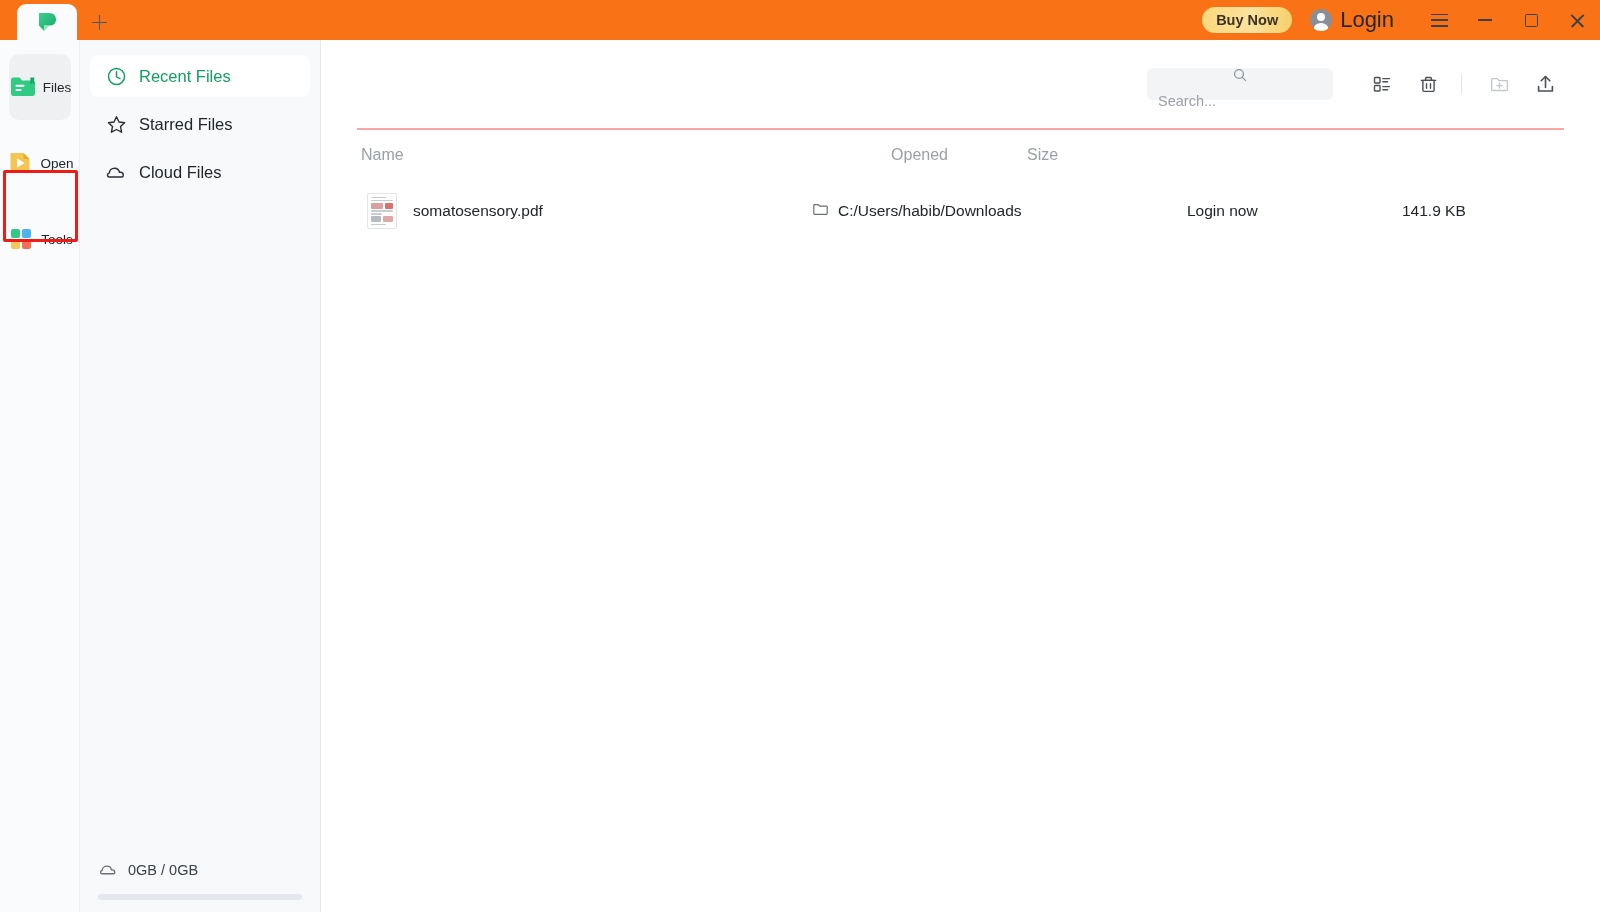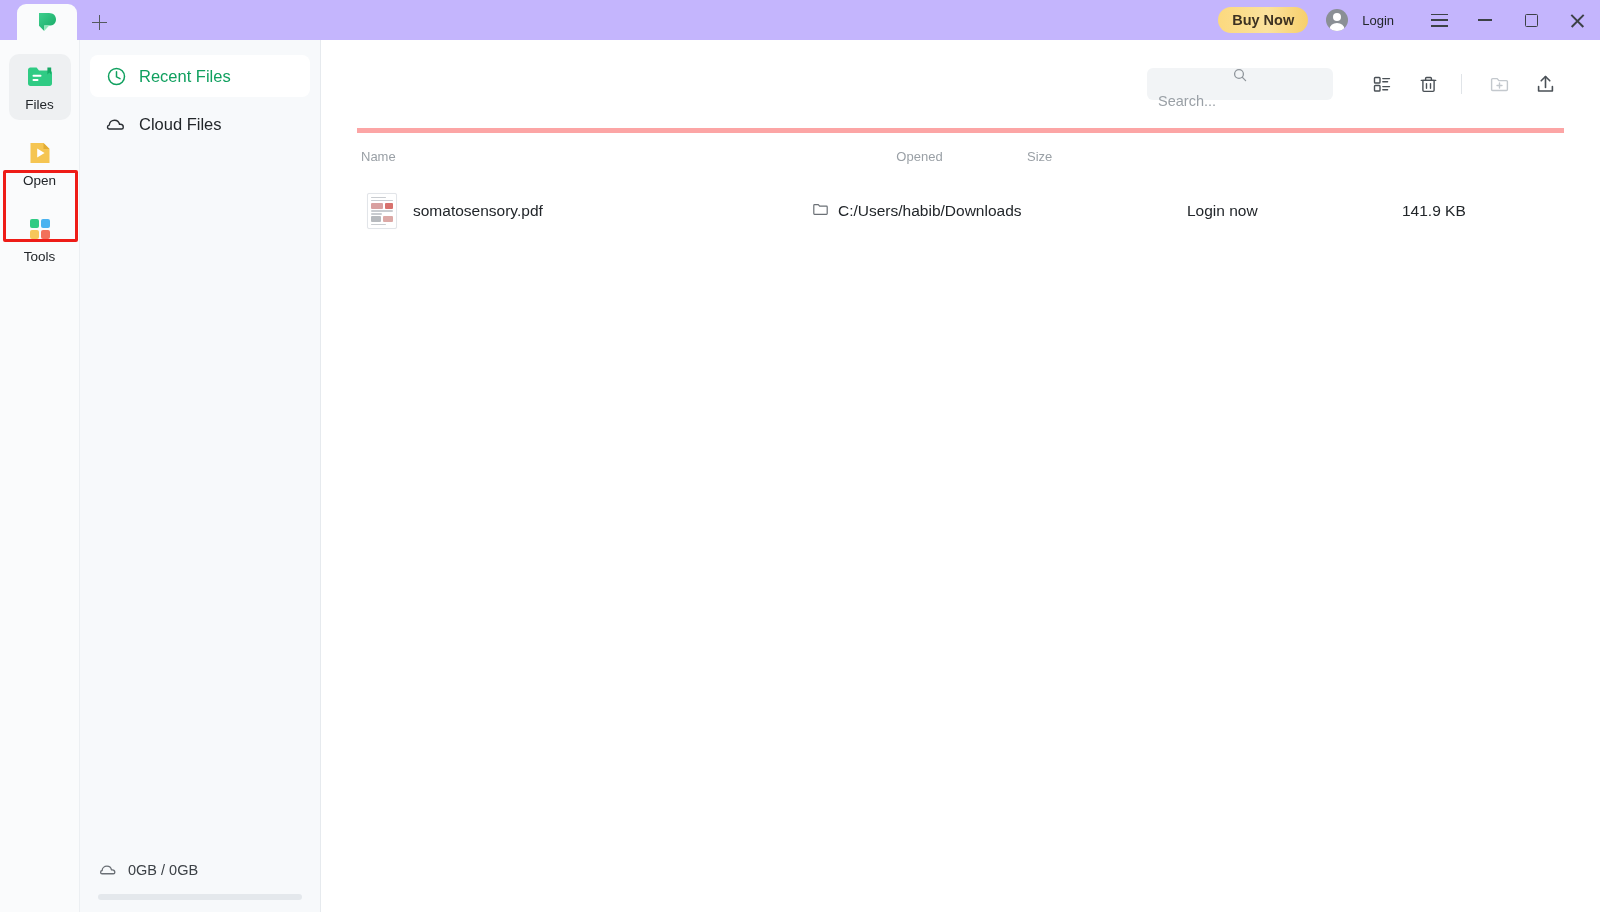--- a/index.html
+++ b/index.html
@@ -8,21 +8,21 @@
     font-family: "Liberation Sans", sans-serif;
     background: #ffffff;
     overflow: hidden;
   }
 
   .app { position: relative; width: 1600px; height: 912px; display: flex; flex-direction: column; }
 
   
   .titlebar {
     height: 40px; min-height: 40px;
-    background: #c4b5fd;
+    background: #f97316;
     display: flex; align-items: flex-end;
     position: relative;
     padding-left: 9px;
   }
   .tabstrip { display: flex; align-items: flex-end; height: 40px; padding-left: 8px; }
   .tab {
     width: 60px; height: 36px;
     background: #fafbfc;
     border-radius: 9px 9px 0 0;
     display: flex; align-items: center; justify-content: center;
@@ -62,21 +62,21 @@
   .avatar::before {
     content: ""; position: absolute; left: 50%; top: 4px;
     transform: translateX(-50%);
     width: 8px; height: 8px; border-radius: 50%; background: #fff;
   }
   .avatar::after {
     content: ""; position: absolute; left: 50%; top: 13.5px;
     transform: translateX(-50%);
     width: 15px; height: 12px; border-radius: 50% 50% 0 0; background: #fff;
   }
-  .login-label { font-size: 13px; color: #23272b; margin-left: 6px; }
+  .login-label { font-size: 22px; color: #23272b; }
   .win-btn {
     width: 46px; height: 40px;
     display: flex; align-items: center; justify-content: center;
     color: #3c4146;
   }
   .hamb { width: 17px; height: 13px; display: flex; flex-direction: column; justify-content: space-between; }
   .hamb span { display: block; height: 1.6px; background: #3c4146; width: 100%; }
   .min-line { width: 14px; height: 1.5px; background: #3c4146; }
   .max-box { width: 13px; height: 13px; border: 1.5px solid #3c4146; border-radius: 1.5px; }
   .close-x { position: relative; width: 15px; height: 15px; }
@@ -95,21 +95,21 @@
     background: #fafbfc;
     border-right: 1px solid #eceff2;
     padding-top: 14px;
     display: flex; flex-direction: column; align-items: center;
     gap: 10px;
     position: relative;
   }
   .rail-item {
     width: 62px; height: 66px;
     border-radius: 10px;
-    display: flex; flex-direction: column; align-items: center; justify-content: center;
+    display: flex; flex-direction: row; align-items: center; justify-content: center;
     gap: 5px;
   }
   .rail-item.active { background: #eef0f2; }
   .rail-label { font-size: 13.5px; color: #22262a; }
   .rail-ico { width: 30px; height: 30px; }
 
   .open-highlight {
     position: absolute;
     left: 3px; top: 130px;
     width: 75px; height: 72px;
@@ -170,24 +170,24 @@
   .tbtn {
     width: 38px; height: 38px;
     display: flex; align-items: center; justify-content: center;
     border-radius: 6px;
     margin-left: 8px;
   }
   .tb-div { width: 1px; height: 20px; background: #e0e4e8; margin: 0 10px 0 14px; }
 
   .table-wrap { flex: 1; padding: 0 36px 0 36px; min-height: 0; }
   .thead {
-    border-top: 5px solid #fca5a5;
+    border-top: 2px solid #fca5a5;
     display: flex; align-items: center;
     height: 52px;
-    font-size: 13px; color: #9aa0a6;
+    font-size: 16px; color: #9aa0a6;
   }
   .col-name { width: 455px; padding-left: 4px; }
   .col-loc  { width: 375px; }
   .col-open { width: 215px; text-align: center; }
   .col-size { flex: 1; }
 
   .trow {
     display: flex; align-items: center;
     height: 62px;
     font-size: 15.5px; color: #22262a;
@@ -315,20 +315,28 @@
         <div class="nav-item active">
           <span class="nav-ico">
             <svg width="21" height="21" viewBox="0 0 21 21">
               <circle cx="10.5" cy="10.5" r="8" fill="none" stroke="#10a05f" stroke-width="1.5"></circle>
               <path d="M10.5 5.8 V10.8 L14 12.6" fill="none" stroke="#10a05f" stroke-width="1.5" stroke-linecap="round"></path>
             </svg>
           </span>
           <span>Recent Files</span>
         </div>
 
+        <div class="nav-item">
+          <span class="nav-ico">
+            <svg width="21" height="21" viewBox="0 0 21 21">
+              <path d="M10.5 2.8 L13 8 L18.6 8.7 L14.5 12.6 L15.6 18.2 L10.5 15.5 L5.4 18.2 L6.5 12.6 L2.4 8.7 L8 8 Z" fill="none" stroke="#2a2e33" stroke-width="1.4" stroke-linejoin="round"></path>
+            </svg>
+          </span>
+          <span>Starred Files</span>
+        </div>
 
         <div class="nav-item">
           <span class="nav-ico">
             <svg width="21" height="21" viewBox="0 0 21 21">
               <path d="M3.2 15 C2.2 15 1.5 14.2 1.5 13.1 C1.5 12 2.3 11.2 3.3 11.1 C3.4 8.3 5.7 6.2 8.5 6.2 C11 6.2 13.1 8 13.5 10.4 C13.8 10.3 14.1 10.3 14.4 10.3 C16 10.3 17.3 11.6 17.3 13.2 C17.3 14.2 16.6 15 15.6 15 Z" fill="none" stroke="#2a2e33" stroke-width="1.4" stroke-linejoin="round"></path>
             </svg>
           </span>
           <span>Cloud Files</span>
         </div>
       </div>

